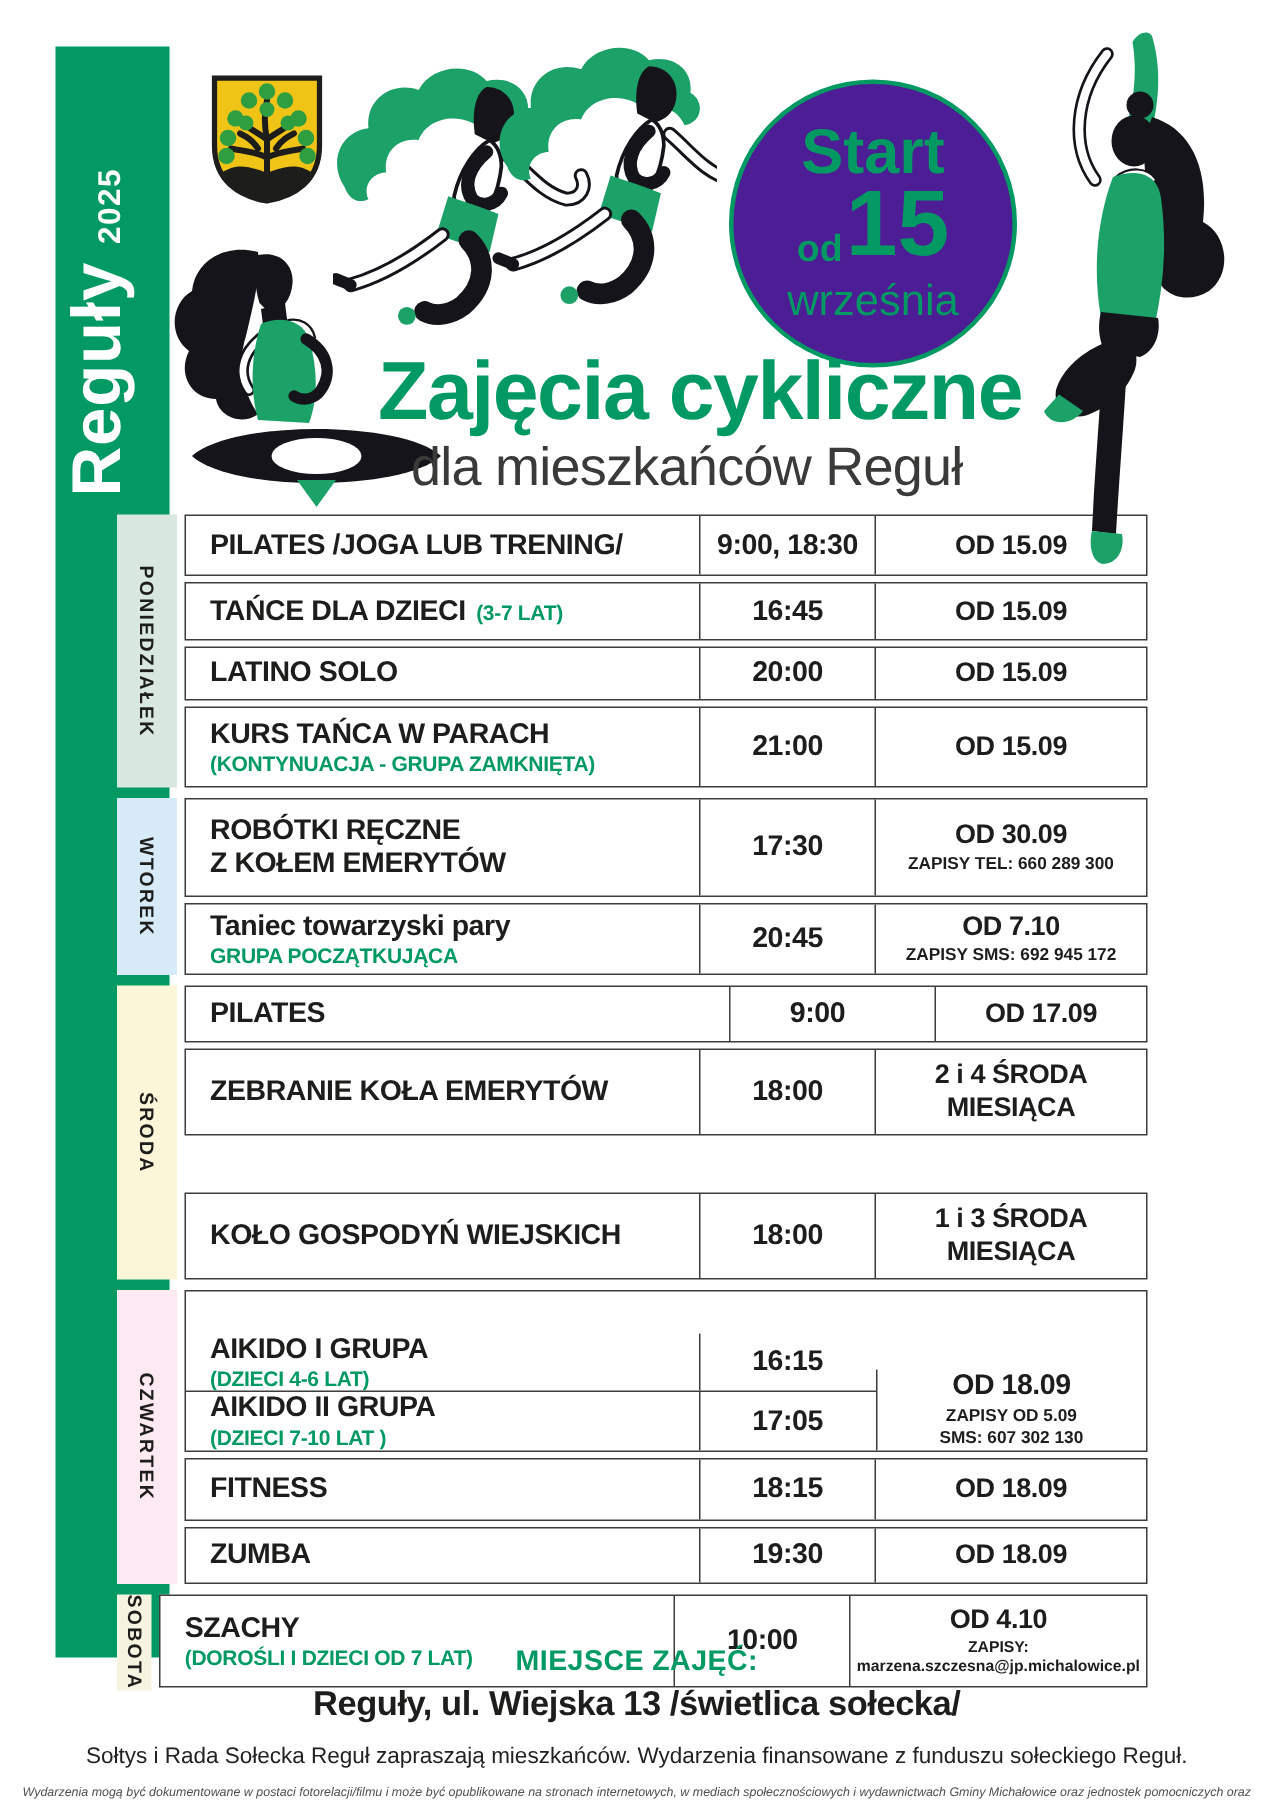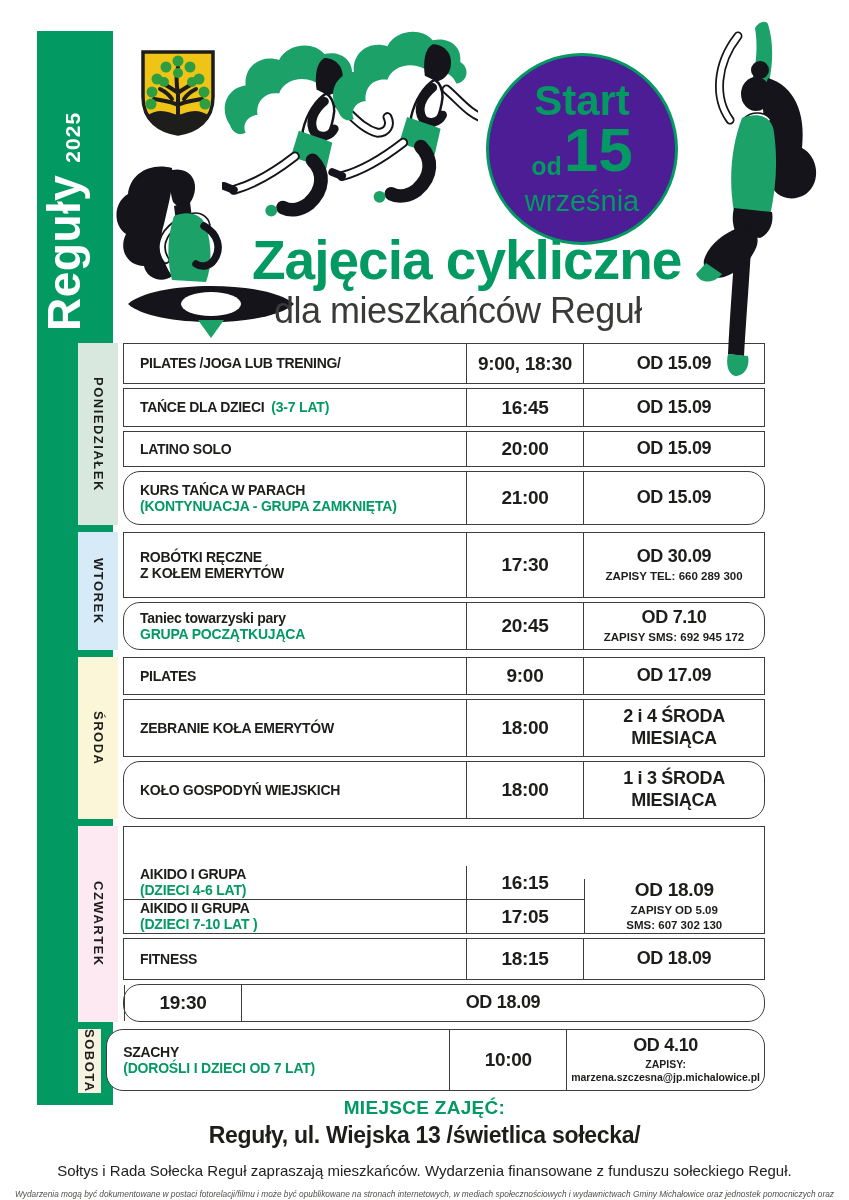--- a/index.html
+++ b/index.html
@@ -34,28 +34,28 @@
       letter-spacing:-.5px;white-space:nowrap;z-index:4;margin-left:20px;}
 
   
   .schedule{left:78px;top:343px;width:687px;z-index:2;}
   .day-sec{display:flex;align-items:stretch;margin-bottom:7px;}
   .day-label{width:40px;margin-right:5px;display:flex;align-items:center;justify-content:center;}
   .day-label span{writing-mode:vertical-rl;font-size:13px;font-weight:700;letter-spacing:1.5px;
       color:#1d1d1b;white-space:nowrap;}
   .rows{flex:1;display:flex;flex-direction:column;}
   .trow{display:flex;border:1.5px solid #3d3d3b;background:#fff;margin-bottom:4px;box-sizing:border-box;}
-  .trow:last-child{margin-bottom:0;border-radius:17px;}
+  .trow:last-child{margin-bottom:0;}
   .c-act{width:342px;display:flex;flex-direction:column;justify-content:center;
       padding-left:16px;box-sizing:border-box;}
   .c-time{width:116px;border-left:1.5px solid #3d3d3b;display:flex;align-items:center;
       justify-content:center;font-size:19px;font-weight:700;letter-spacing:-.3px;}
   .c-date{flex:1;border-left:1.5px solid #3d3d3b;display:flex;flex-direction:column;
       align-items:center;justify-content:center;text-align:center;padding:2px 4px;box-sizing:border-box;}
-  .act{font-size:14px;font-weight:700;letter-spacing:-.3px;white-space:pre-line;line-height:1.15;}
+  .act{font-size:19px;font-weight:700;letter-spacing:-.3px;white-space:pre-line;line-height:1.15;}
   .note{color:#029a62;font-size:14px;font-weight:700;letter-spacing:-.2px;white-space:pre-line;line-height:1.2;}
   .note.inline{display:inline;}
   .actline{display:flex;align-items:baseline;gap:7px;}
   .d{font-size:18px;font-weight:700;letter-spacing:-.3px;white-space:pre-line;line-height:1.2;}
   .dn{font-size:11.5px;font-weight:700;white-space:pre-line;line-height:1.3;margin-top:1px;}
   .dn.email{font-size:10.5px;}
   
   .tgroup{display:flex;border:1.5px solid #3d3d3b;margin-bottom:4px;box-sizing:border-box;align-items:flex-end;}
   .tg-left{width:459.5px;display:flex;flex-direction:column;}
   .tg-row{display:flex;flex:1;}
@@ -255,40 +255,40 @@
           </div>
         </div>
       </div>
     </div>
 
     <div class="day-sec">
       <div class="day-label" style="background: rgb(251, 246, 216);">
         <span>ŚRODA</span>
       </div>
       <div class="rows">
-        <div class="trow" style="height:38px;">
+        <div class="trow" style="height:38px;gap:20px;">
           <div class="c-act">
               <span class="act">PILATES</span>
             </div>
           <div class="c-time">9:00</div>
           <div class="c-date">
               <span class="d">OD 17.09</span>
             </div>
         </div>
         <div class="trow" style="height:58px;">
           <div class="c-act">
               <span class="act">ZEBRANIE KOŁA EMERYTÓW</span>
             </div>
           <div class="c-time">18:00</div>
           <div class="c-date">
               <span class="d">2 i 4 ŚRODA
 MIESIĄCA</span>
             </div>
         </div>
-        <div class="trow" style="height:58px;">
+        <div class="trow" style="height:58px;margin-top:34px;">
           <div class="c-act">
               <span class="act">KOŁO GOSPODYŃ WIEJSKICH</span>
             </div>
           <div class="c-time">18:00</div>
           <div class="c-date">
               <span class="d">1 i 3 ŚRODA
 MIESIĄCA</span>
             </div>
         </div>
       </div>
@@ -325,20 +325,23 @@
         <div class="trow" style="height:42px;">
           <div class="c-act">
               <span class="act">FITNESS</span>
             </div>
           <div class="c-time">18:15</div>
           <div class="c-date">
               <span class="d">OD 18.09</span>
             </div>
         </div>
         <div class="trow" style="height:38px;">
+          <div class="c-act">
+              <span class="act">ZUMBA</span>
+            </div>
           <div class="c-time">19:30</div>
           <div class="c-date">
               <span class="d">OD 18.09</span>
             </div>
         </div>
       </div>
     </div>
 
     <div class="day-sec">
       <div class="day-label" style="background: rgb(247, 243, 225);">

